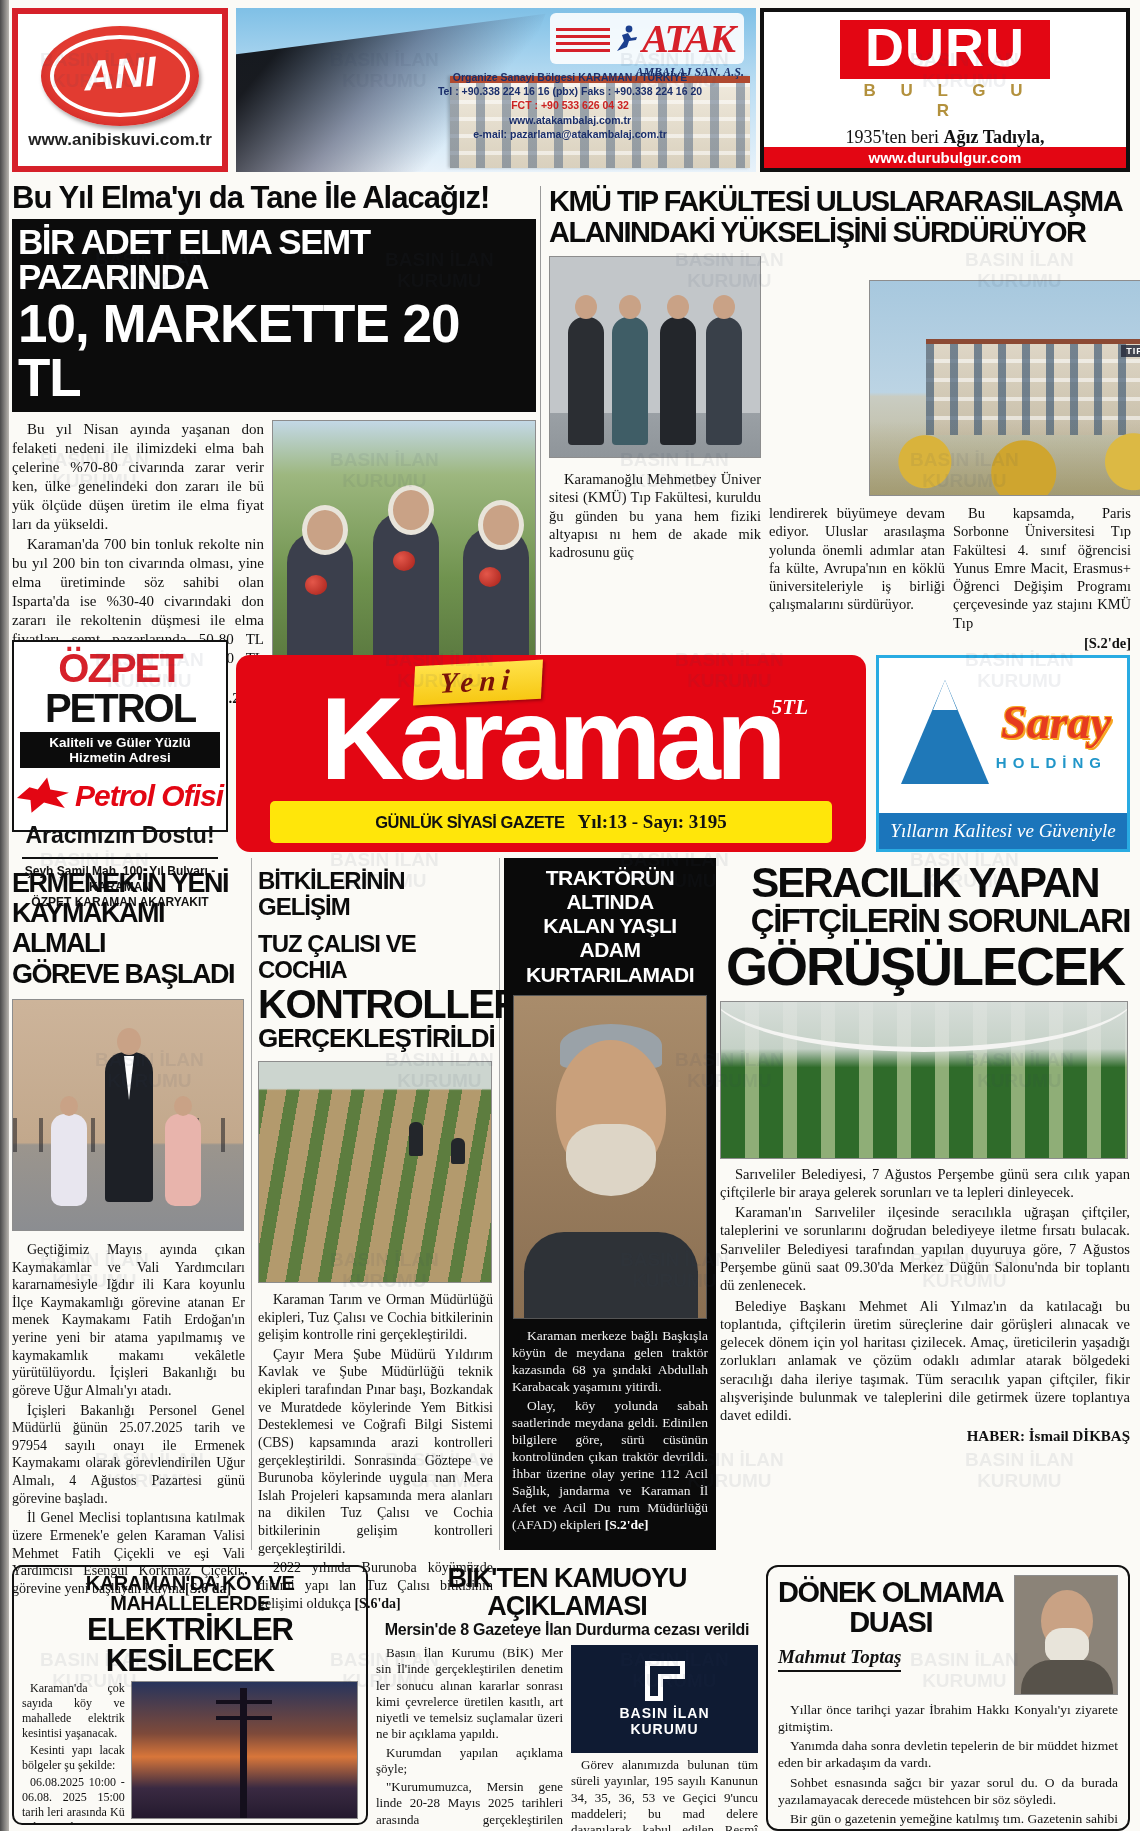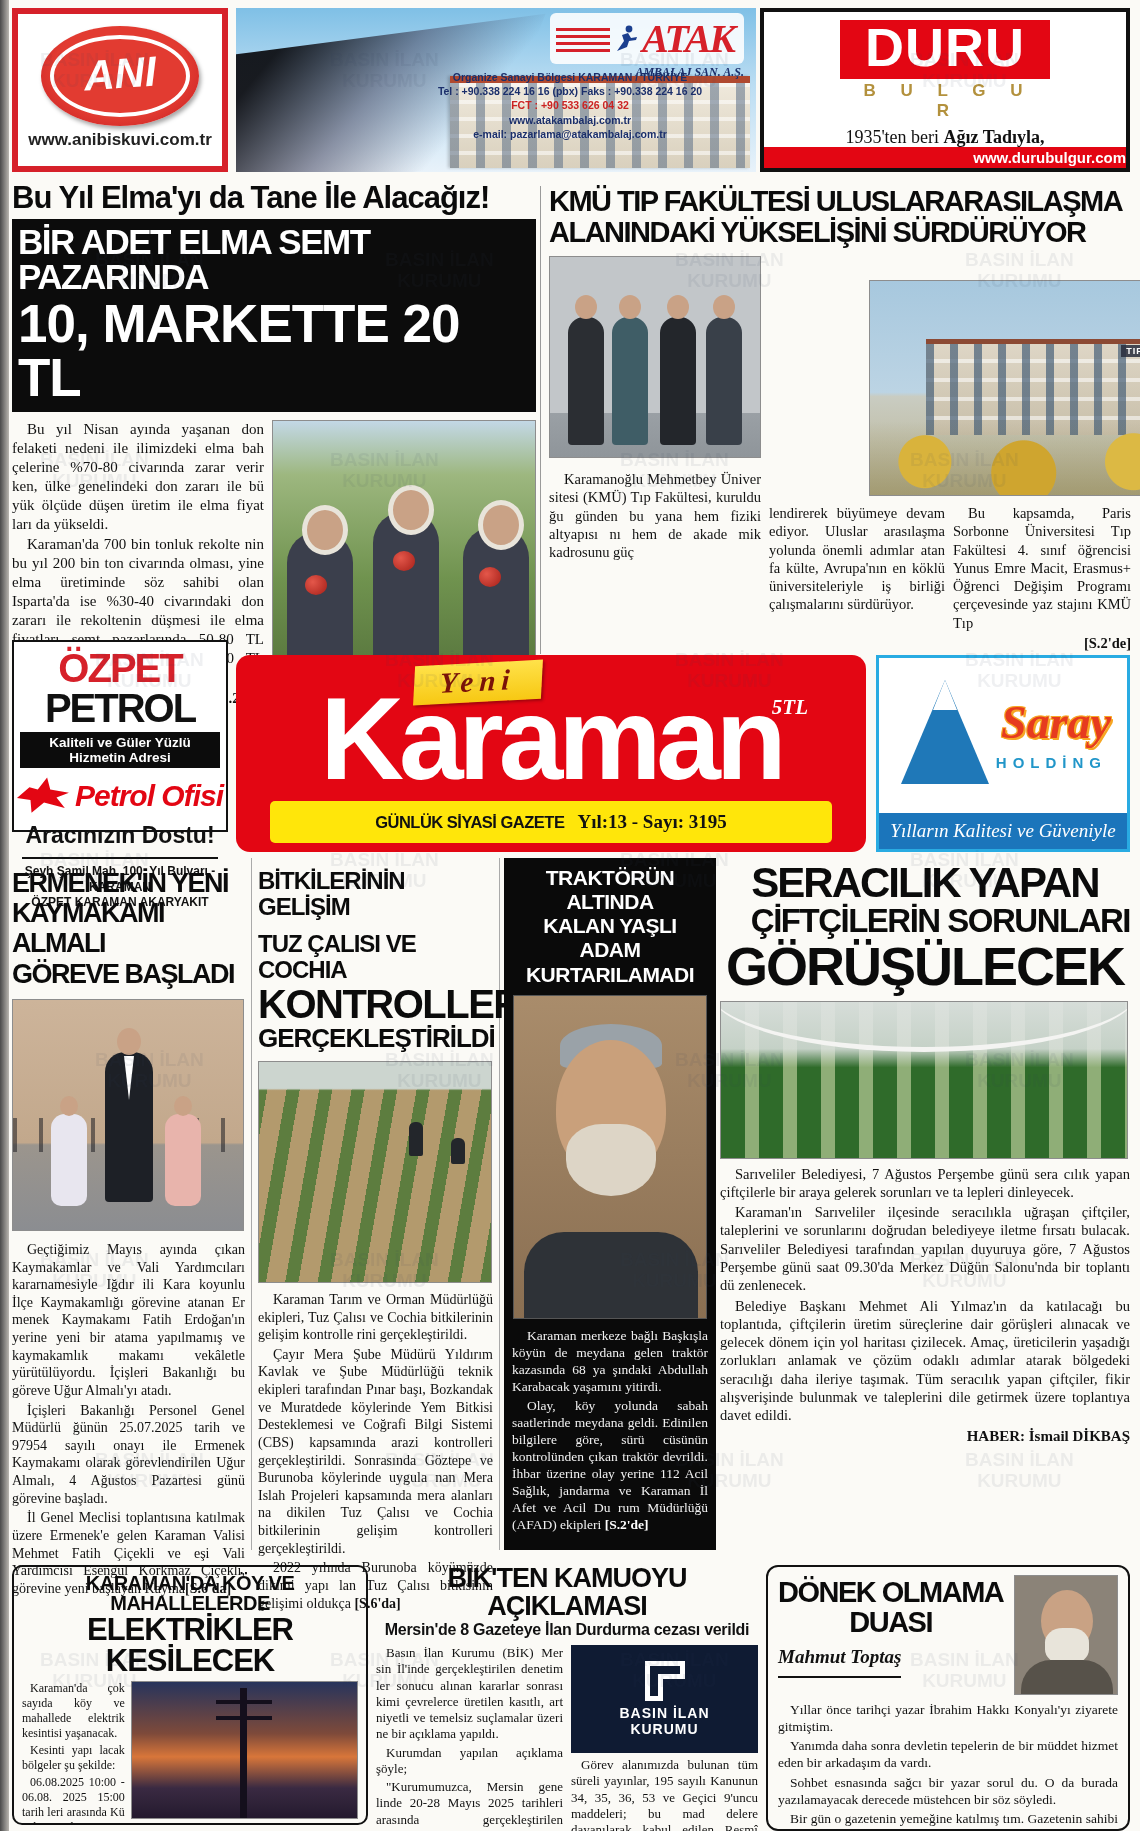--- a/index.html
+++ b/index.html
@@ -58,21 +58,21 @@
   .ad-duru { left:760px; top:8px; width:370px; height:164px; background:#fff;
              border:4px solid #111; text-align:center; }
   .duru-block { width:210px; margin:8px auto 0; }
   .duru-red { background:#e30613; color:#fff; font-family:"Liberation Sans",sans-serif;
               font-weight:bold; font-size:54px; line-height:0.95; padding:2px 0 6px; letter-spacing:1px; }
   .duru-gold { color:#b3913d; font-family:"Liberation Sans",sans-serif; font-weight:bold;
                font-size:17px; letter-spacing:10px; padding:2px 0 0 6px; }
   .duru-slogan { font-size:18px; margin-top:6px; line-height:1.2; color:#111; }
   .duru-slogan b { font-weight:bold; }
   .duru-bar { position:absolute; left:0; right:0; bottom:0; background:#e30613; color:#fff;
-              font-family:"Liberation Sans",sans-serif; font-weight:bold; font-size:15px; padding:2px 0;text-align:right; }
+              font-family:"Liberation Sans",sans-serif; font-weight:bold; font-size:15px; padding:2px 0; }
 
   
   .lead-left { left:12px; top:182px; width:524px; }
   .kicker { font-size:31px; letter-spacing:-1px; }
   .lead-bar { background:#0c0c0c; color:#fff; text-align:left; padding:5px 6px 7px; margin-top:5px; }
   .lead-bar .l1 { font-size:35px; letter-spacing:-1.5px; color:#fff; }
   .lead-bar .l2 { font-size:53px; letter-spacing:-1px; color:#fff; margin-top:2px; }
   .lead-content { display:flex; gap:8px; margin-top:8px; }
   .lead-text { width:252px; font-size:15px; }
   .ph-orchard { width:264px; height:272px;
@@ -255,21 +255,21 @@
                      background:#0f1b33; border-left:5px solid #fff; border-top:5px solid #fff; }
   .bik-logo-txt { color:#fff; font-family:"Liberation Sans",sans-serif; font-weight:bold;
                   font-size:14px; letter-spacing:1px; line-height:1.15; text-align:center; }
 
   .st-donek { left:766px; top:1565px; width:364px; height:266px; border:2px solid #111;
               border-radius:12px; padding:8px 10px; overflow:hidden; }
   .donek-head { display:flex; justify-content:space-between; }
   .donek-titles { padding-top:2px; }
   .donek-t { font-size:29px; letter-spacing:-1.5px; line-height:1.05; }
   .donek-author { font-style:italic; font-weight:bold; font-size:19px; margin-top:8px;
-                  border-bottom:2px solid #111; display:inline-block; padding-bottom:8px; }
+                  border-bottom:2px solid #111; display:inline-block; padding-bottom:2px; }
   .ph-donek { width:104px; height:120px; background:#8b8378; }
   .dface { position:absolute; left:26px; top:14px; width:52px; height:62px; background:#c9a284; border-radius:50%; }
   .dbeard { position:absolute; left:30px; top:52px; width:44px; height:36px; background:#e8e4da; border-radius:40%; }
   .dsuit { position:absolute; left:6px; bottom:0; width:92px; height:34px; background:#57524a; border-radius:30px 30px 0 0; }
   .donek-body { margin-top:6px; font-size:13.5px; line-height:1.27; text-align:justify; }
   .donek-body p { text-indent:12px; margin-bottom:2px; }
 
   
   .wm-layer { position:absolute; inset:0; pointer-events:none; z-index:40; }
   .wm { position:absolute; font-family:"Liberation Sans",sans-serif; font-weight:bold; font-size:19px;

